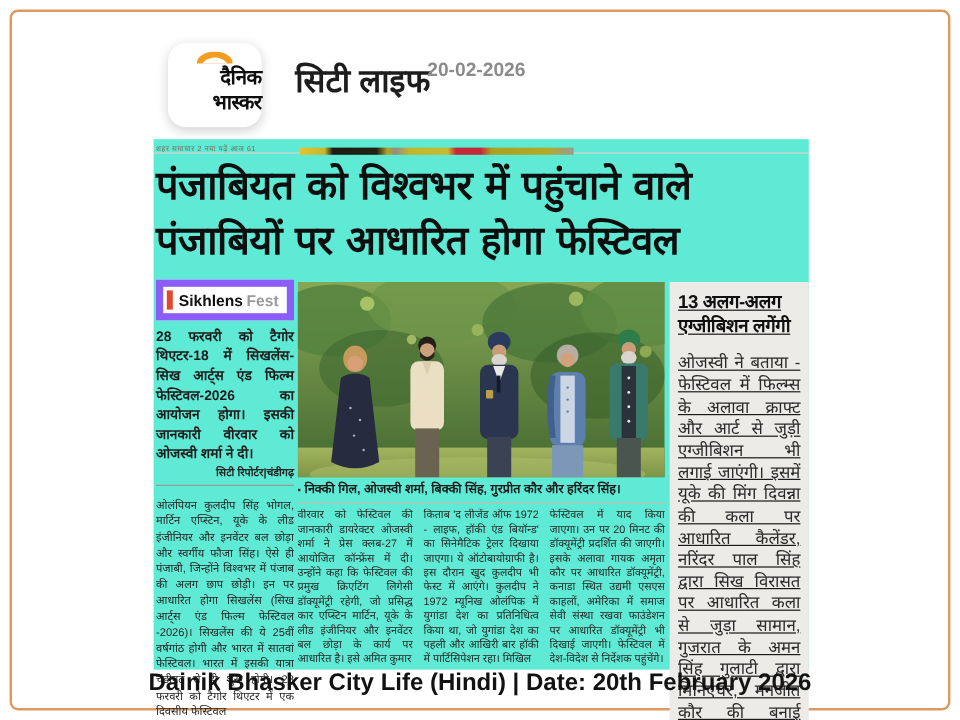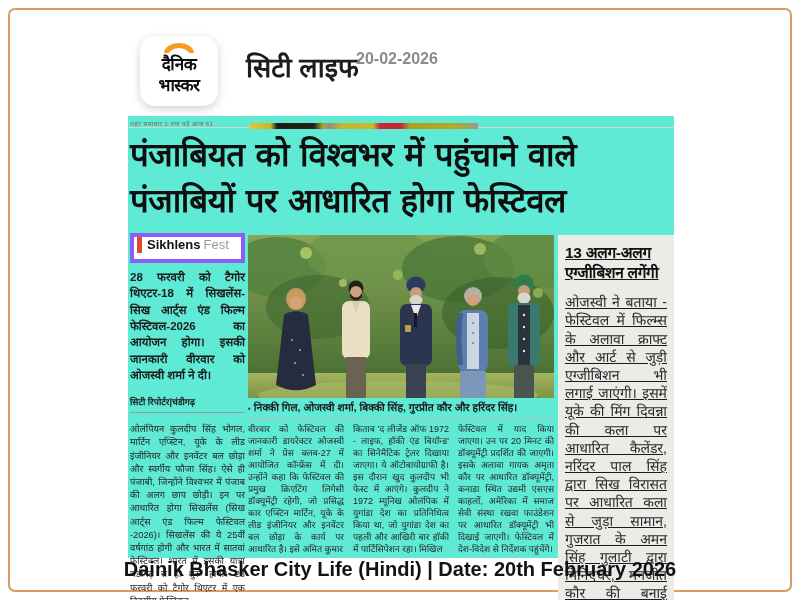--- a/index.html
+++ b/index.html
@@ -4,21 +4,21 @@
 <style>
   html,body{margin:0;padding:0;background:#ffffff;}
   #stage{position:relative;width:800px;height:600px;background:#ffffff;overflow:hidden;
          font-family:"Liberation Sans",sans-serif;color:#1a1a1a;}
   
   .card-border{position:absolute;left:8px;top:8px;width:780px;height:580px;
                border:2px solid #db9a62;border-radius:7px;pointer-events:none;}
 
   
   .logo{position:absolute;left:140px;top:36px;width:78px;height:70px;background:#fff;
-        border-radius:15px;box-shadow:0 3px 10px rgba(0,0,0,.18);text-align:center;}
+        border-radius:15px;box-shadow:0 3px 10px rgba(0,0,0,.18);text-align:right;}
   .logo-sun{position:absolute;left:24px;top:7px;width:30px;height:10px;overflow:hidden;}
   .logo-sun .arc{width:30px;height:20px;background:#f39c1f;border-radius:50%;}
   .logo-sun .cut{position:absolute;left:3px;top:5px;width:24px;height:20px;background:#fff;border-radius:50%;}
   .logo-text{position:absolute;left:0;top:18px;width:78px;font-weight:800;font-size:17px;
              line-height:21px;color:#0d0d0d;letter-spacing:-.5px;}
   .section-title{position:absolute;left:246px;top:48px;font-size:27px;font-weight:700;color:#1d1d1d;}
   .header-date{position:absolute;left:356px;top:50px;font-size:16px;font-weight:600;color:#8b8b8b;}
 
   
   .clipping{position:absolute;left:128px;top:116px;width:546px;height:442px;background:#5eead4;}
@@ -27,27 +27,27 @@
               letter-spacing:.5px;white-space:nowrap;}
   .strip-bar{position:absolute;left:122px;top:7px;width:228px;height:6px;
              background:linear-gradient(90deg,#e3c431 0%,#c9b62e 9%,#1e1c12 12%,#232015 28%,
              #b1a326 32%,#8f8f85 35%,#c3b52c 40%,#c9bb30 54%,#c42737 57%,#c42737 66%,
              #aaa022 70%,#b5aa26 90%,#9a9a90 100%);}
   .headline{position:absolute;left:2px;top:16px;width:544px;font-weight:700;color:#0e0e0e;
             font-size:33px;line-height:46px;letter-spacing:-.5px;font-family:"DejaVu Sans","Liberation Sans",sans-serif;}
 
   
   .leftcol{position:absolute;left:2px;top:117px;width:115px;}
-  .tagbox{position:relative;height:22px;border:4px solid #8b5cf6;background:#fff;
-          display:flex;align-items:flex-start;}
+  .tagbox{position:relative;height:22px;border:6px solid #8b5cf6;background:#fff;
+          display:flex;align-items:center;}
   .tagbar{width:5px;height:16px;background:#e0492c;margin:0 5px 0 3px;}
   .tag-bold{font-weight:800;font-size:13px;color:#111;}
-  .tag-light{font-weight:400;font-size:13px;color:#9a9a9a;margin-left:3px;}
+  .tag-light{font-weight:700;font-size:13px;color:#9a9a9a;margin-left:3px;}
   .intro{margin-top:6px;font-size:11.5px;line-height:1.42;font-weight:600;color:#1c1c1c;text-align:justify;}
-  .byline{margin-top:12px;font-size:9px;font-weight:800;color:#222;text-align:left;}
+  .byline{margin-top:0;font-size:9px;font-weight:800;color:#222;text-align:right;}
   .leftcol-rule{margin-top:4px;border-top:1px solid #9a9a9a;width:100%;}
   .leftbody{margin-top:10px;font-size:9.3px;line-height:1.42;color:#262626;text-align:justify;
             height:186px;overflow:hidden;}
 
   
   .photo-wrap{position:absolute;left:120px;top:119px;width:306px;height:163px;overflow:hidden;}
   .photo-caption{position:absolute;left:120px;top:284px;width:306px;font-size:10.5px;
                  font-weight:800;color:#1b1b1b;}
   .photo-rule{position:absolute;left:120px;top:303px;width:306px;border-top:1px solid #c2bdb4;}
   .cap-bullet{color:#333;font-size:8px;margin-right:3px;}

